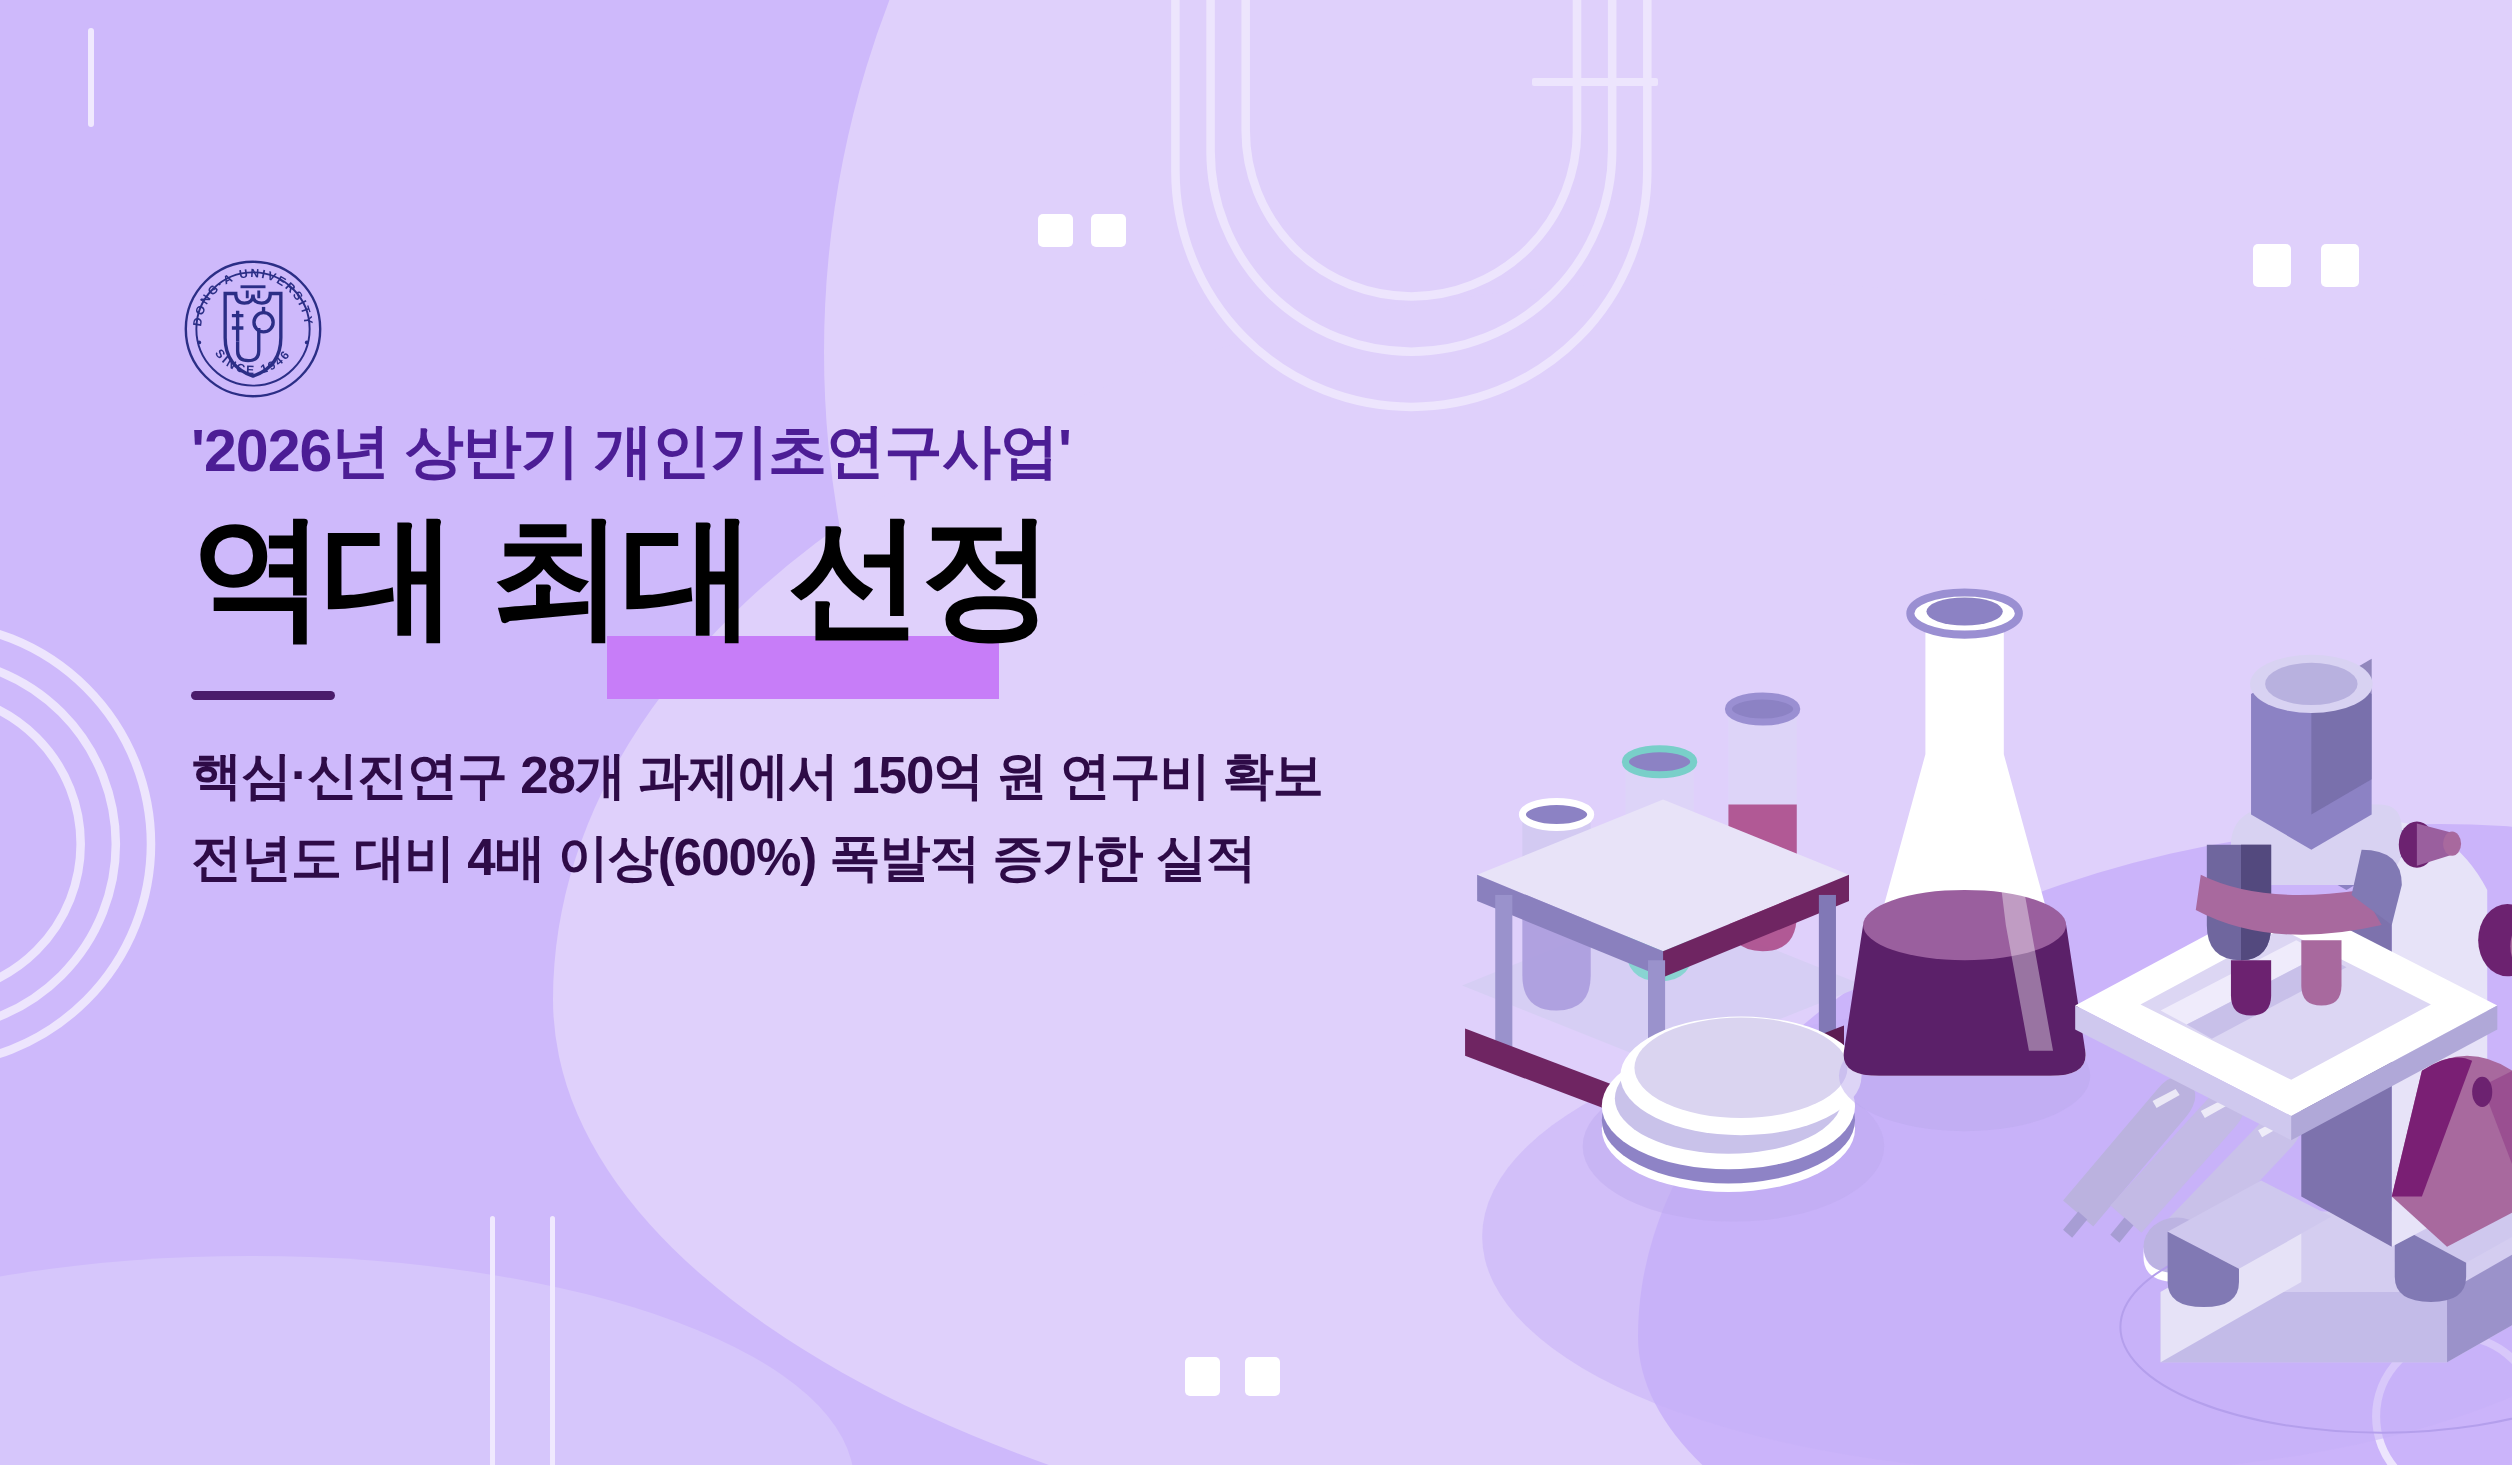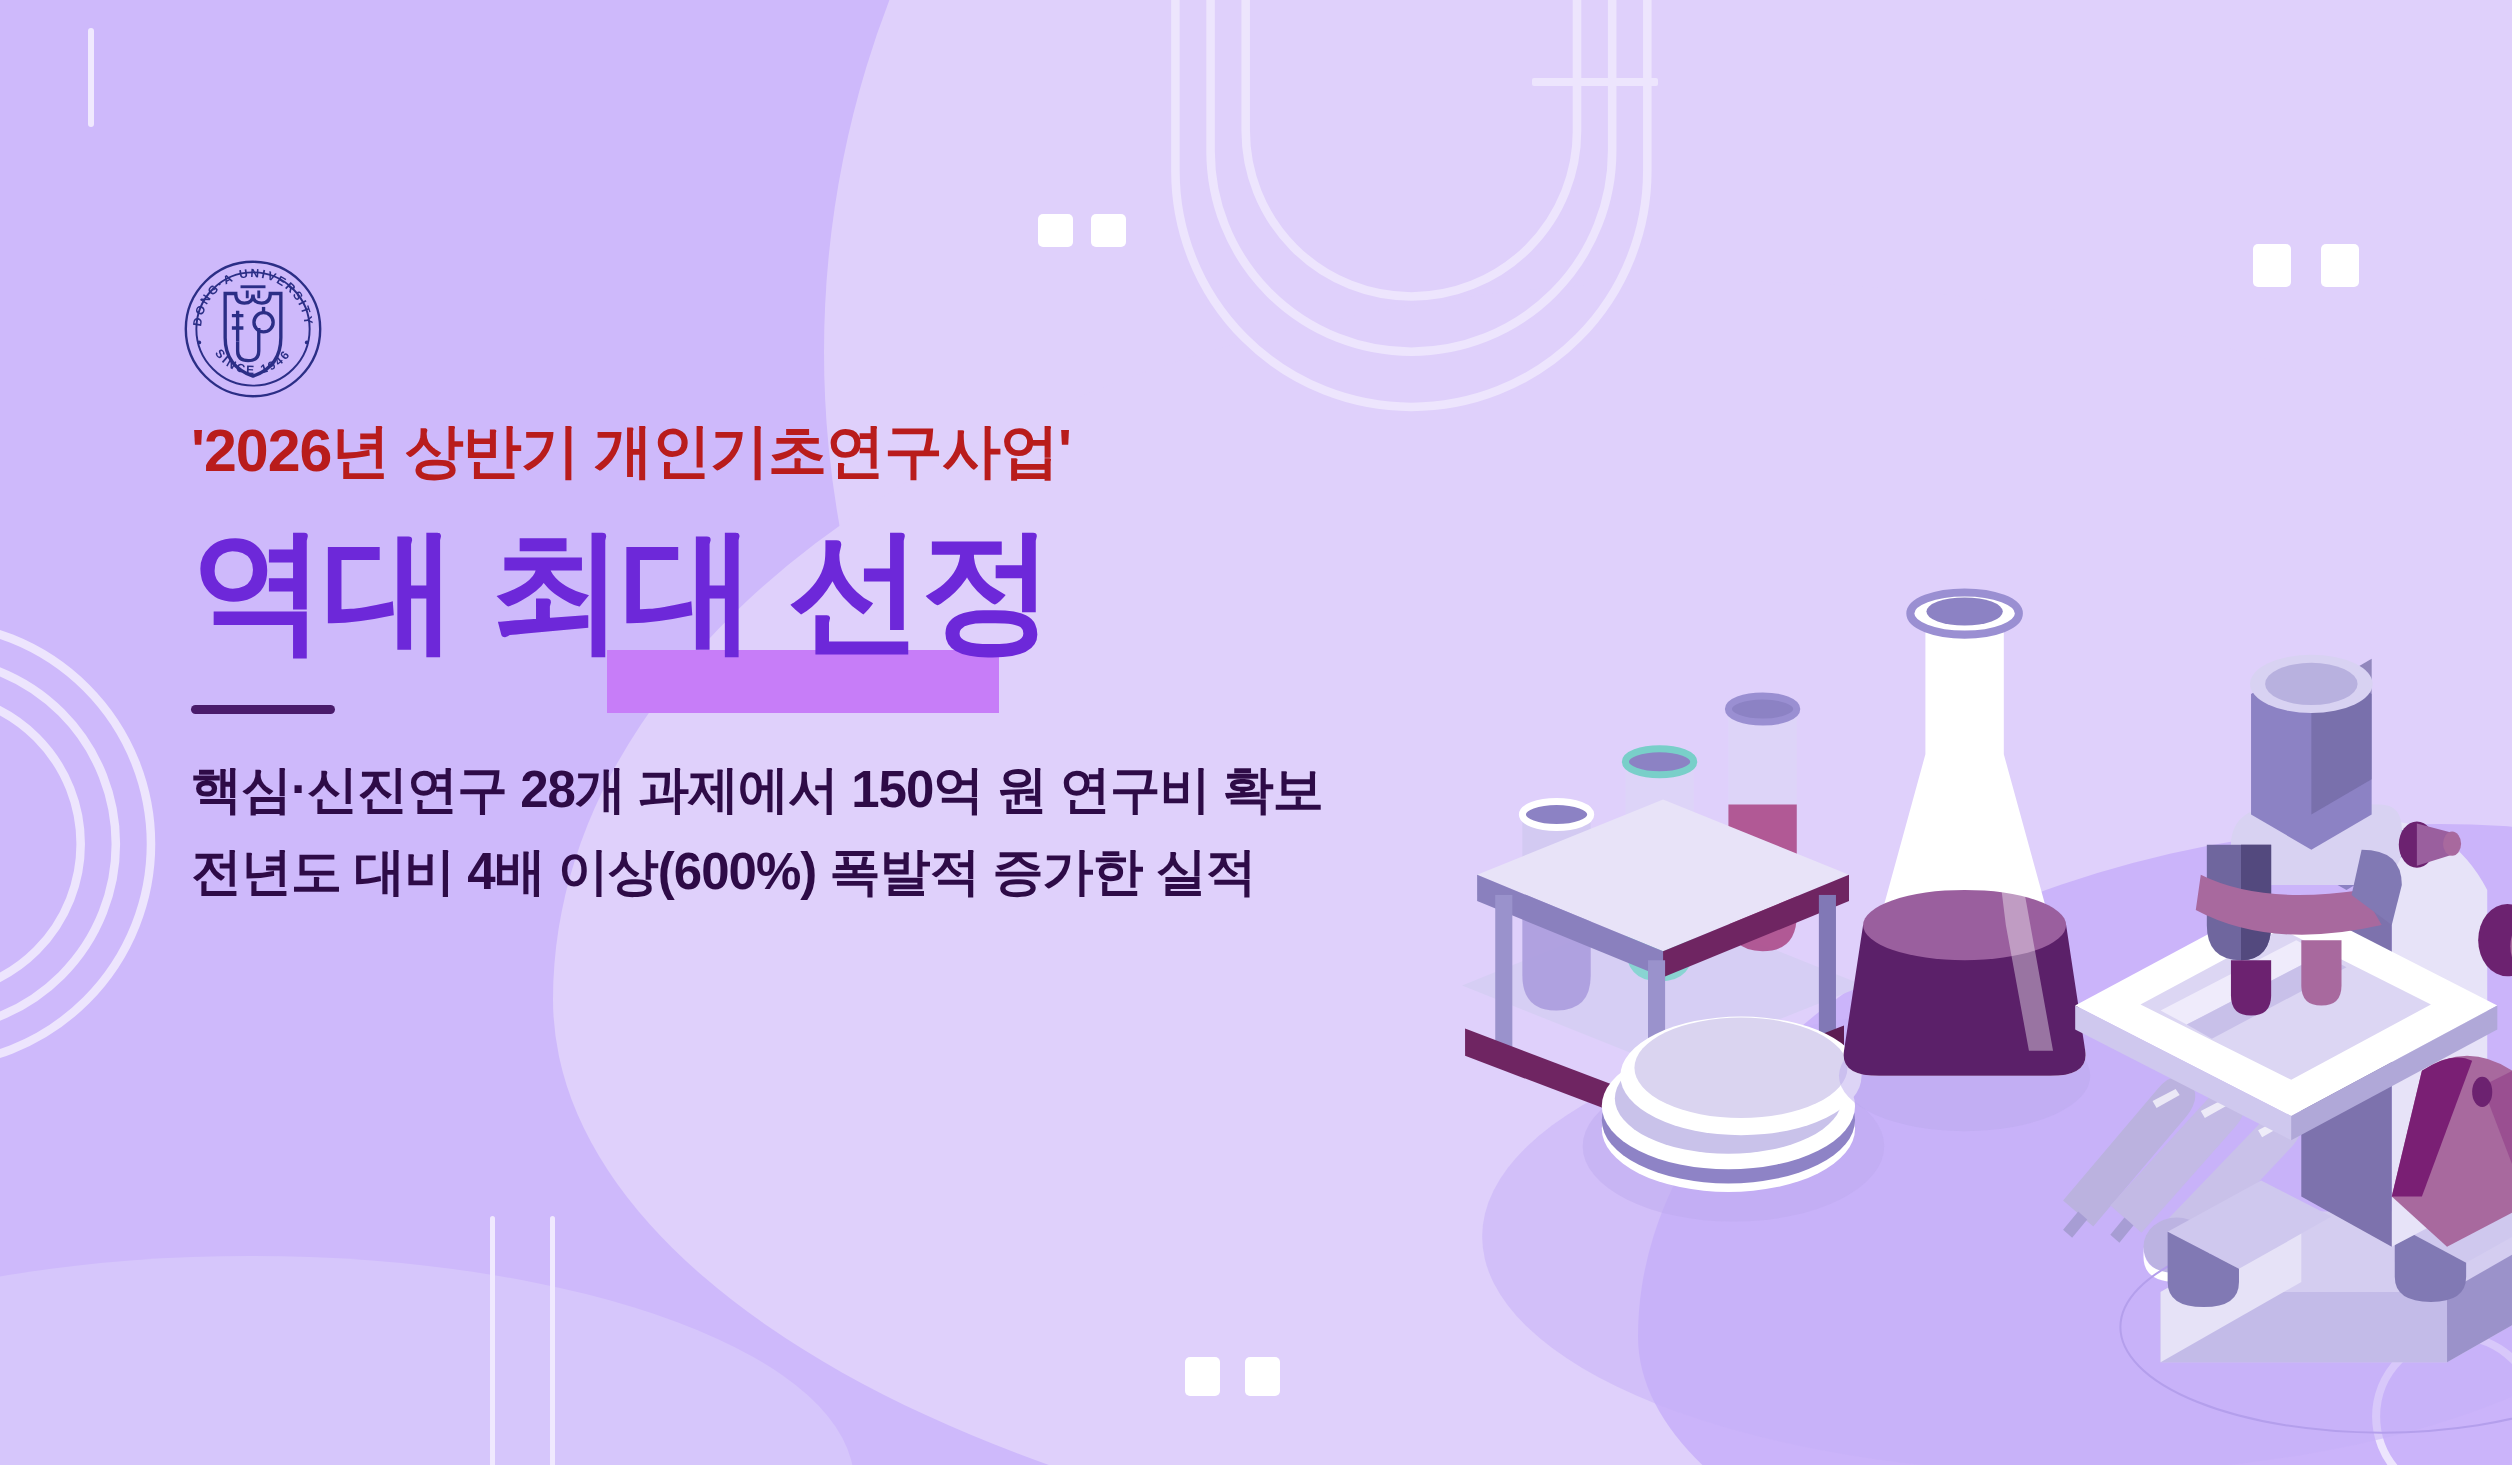--- a/index.html
+++ b/index.html
@@ -50,27 +50,27 @@
 
   .arc-svg{position:absolute;pointer-events:none;}
 
   
   .emblem{position:absolute;left:181px;top:257px;width:144px;height:144px;}
 
   
   .content{position:absolute;left:191px;top:412px;width:1306px;}
   .eyebrow{
     font-size:59px;font-weight:700;letter-spacing:-1px;
-    color:#b91c1c;margin:0 0 26px 0;white-space:nowrap;
+    color:#4c1d95;margin:0 0 12px 0;white-space:nowrap;
   }
   .headline-wrap{position:relative;display:inline-block;margin:0;}
   .headline{
     position:relative;z-index:2;
     font-size:135px;font-weight:800;letter-spacing:-3px;
-    color:#6d28d9;margin:0;line-height:1.06;white-space:nowrap;
+    color:#000000;margin:0;line-height:1.06;white-space:nowrap;
   }
   .hl-mark{
     position:absolute;z-index:1;
     left:416px;top:132px;
     width:392px;height:63px;
     background:#C77DF8;
   }
   .divider{
     margin:44px 0 35px 0;
     width:144px;height:8.5px;border-radius:4.5px;background:#4A1B6B;

